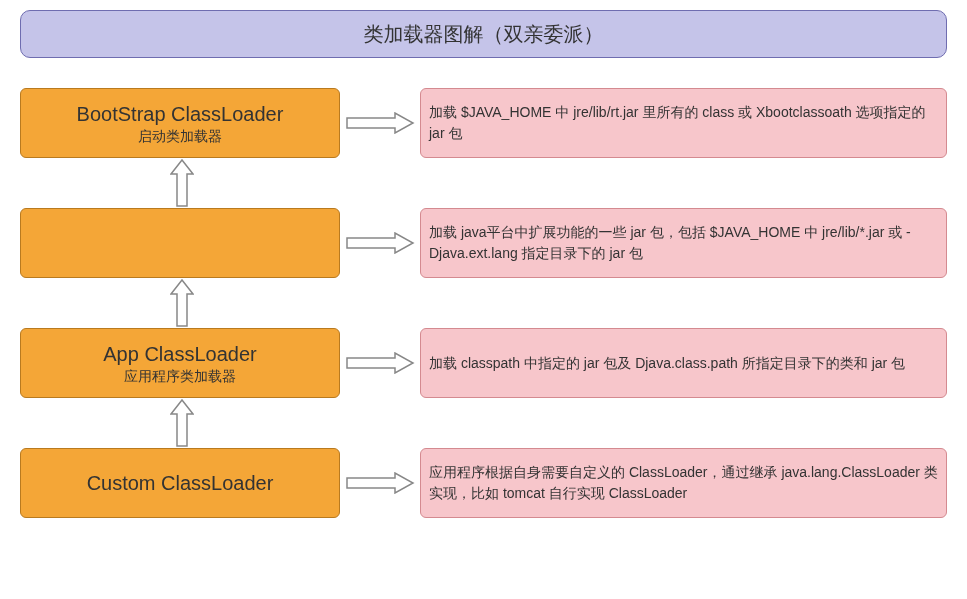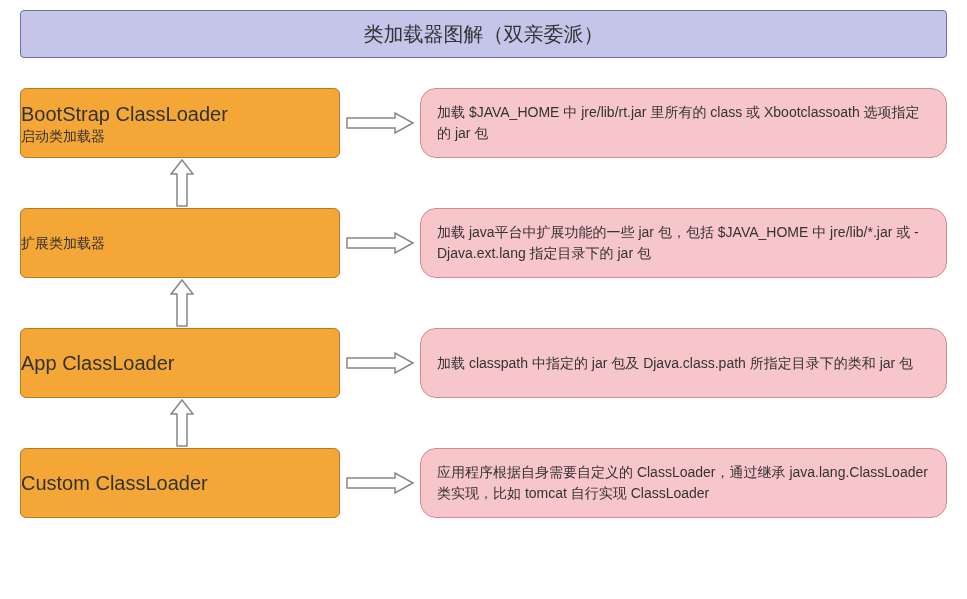--- a/index.html
+++ b/index.html
@@ -1,25 +1,25 @@
 <!DOCTYPE html>
 <html><head>
 <meta charset="utf-8">
 <style>
 *{box-sizing:border-box;margin:0;padding:0}
 body{font-family:"Microsoft YaHei",Arial,sans-serif;background:#fff;width:967px;height:599px;position:relative;padding:10px 20px}
-.title-bar{background:#c5c4e9;border:1.5px solid #6f6db0;border-radius:4px;height:48px;display:flex;align-items:center;justify-content:center;font-size:20px;color:#333;margin-bottom:30px}
+.title-bar{background:#c5c4e9;border:1.5px solid #6f6db0;border-radius:10px;height:48px;display:flex;align-items:center;justify-content:center;font-size:20px;color:#333;margin-bottom:30px}
 .row{display:flex;align-items:stretch;height:70px;margin-bottom:50px;position:relative}
 .row:last-child{margin-bottom:4px}
-.loader-box{width:320px;background:#f4a637;border:1.5px solid #b97a1f;border-radius:6px;display:flex;flex-direction:column;align-items:flex-start;justify-content:center;color:#333;line-height:1.3;flex-shrink:0}
+.loader-box{width:320px;background:#f4a637;border:1.5px solid #b97a1f;border-radius:6px;display:flex;flex-direction:column;align-items:center;justify-content:center;color:#333;line-height:1.3;flex-shrink:0}
 .loader-title{font-size:20px}
 .loader-sub{font-size:14px}
 .h-arrow{width:80px;display:flex;align-items:center;justify-content:center;flex-shrink:0}
 .h-arrow svg{width:70px;height:22px}
-.desc-box{flex:1;background:#f7c6cb;border:1.5px solid #d48a90;border-radius:16px;display:flex;align-items:center;padding:8px 16px;font-size:14px;color:#333;line-height:1.5}
+.desc-box{flex:1;background:#f7c6cb;border:1.5px solid #d48a90;border-radius:6px;display:flex;align-items:center;padding:8px 8px;font-size:14px;color:#333;line-height:1.5}
 .v-arrow{position:absolute;left:150px;top:-50px;width:24px;height:50px}
 .v-arrow svg{width:24px;height:50px}
 </style>
 </head>
 <body>
 
 <div class="title-bar">类加载器图解（双亲委派）</div>
 
 <div class="row">
   <div class="loader-box">
@@ -34,38 +34,38 @@
   <div class="desc-box">加载 $JAVA_HOME 中 jre/lib/rt.jar 里所有的 class 或 Xbootclassoath 选项指定的 jar 包</div>
 </div>
 
 <div class="row">
   <div class="v-arrow">
     <svg viewBox="0 0 24 50">
         <path d="M7 48 L7 16 L1 16 L12 2 L23 16 L17 16 L17 48 Z" fill="#fff" stroke="#888" stroke-width="1.5"></path>
       </svg>
   </div>
   <div class="loader-box">
-    <div class="loader-sub">扩展类加载器</div>
   </div>
   <div class="h-arrow">
     <svg viewBox="0 0 70 22">
         <path d="M2 6 L50 6 L50 1 L68 11 L50 21 L50 16 L2 16 Z" fill="#fff" stroke="#888" stroke-width="1.5"></path>
       </svg>
   </div>
   <div class="desc-box">加载 java平台中扩展功能的一些 jar 包，包括 $JAVA_HOME 中 jre/lib/*.jar 或 -Djava.ext.lang 指定目录下的 jar 包</div>
 </div>
 
 <div class="row">
   <div class="v-arrow">
     <svg viewBox="0 0 24 50">
         <path d="M7 48 L7 16 L1 16 L12 2 L23 16 L17 16 L17 48 Z" fill="#fff" stroke="#888" stroke-width="1.5"></path>
       </svg>
   </div>
   <div class="loader-box">
     <div class="loader-title">App ClassLoader</div>
+    <div class="loader-sub">应用程序类加载器</div>
   </div>
   <div class="h-arrow">
     <svg viewBox="0 0 70 22">
         <path d="M2 6 L50 6 L50 1 L68 11 L50 21 L50 16 L2 16 Z" fill="#fff" stroke="#888" stroke-width="1.5"></path>
       </svg>
   </div>
   <div class="desc-box">加载 classpath 中指定的 jar 包及 Djava.class.path 所指定目录下的类和 jar 包</div>
 </div>
 
 <div class="row">

